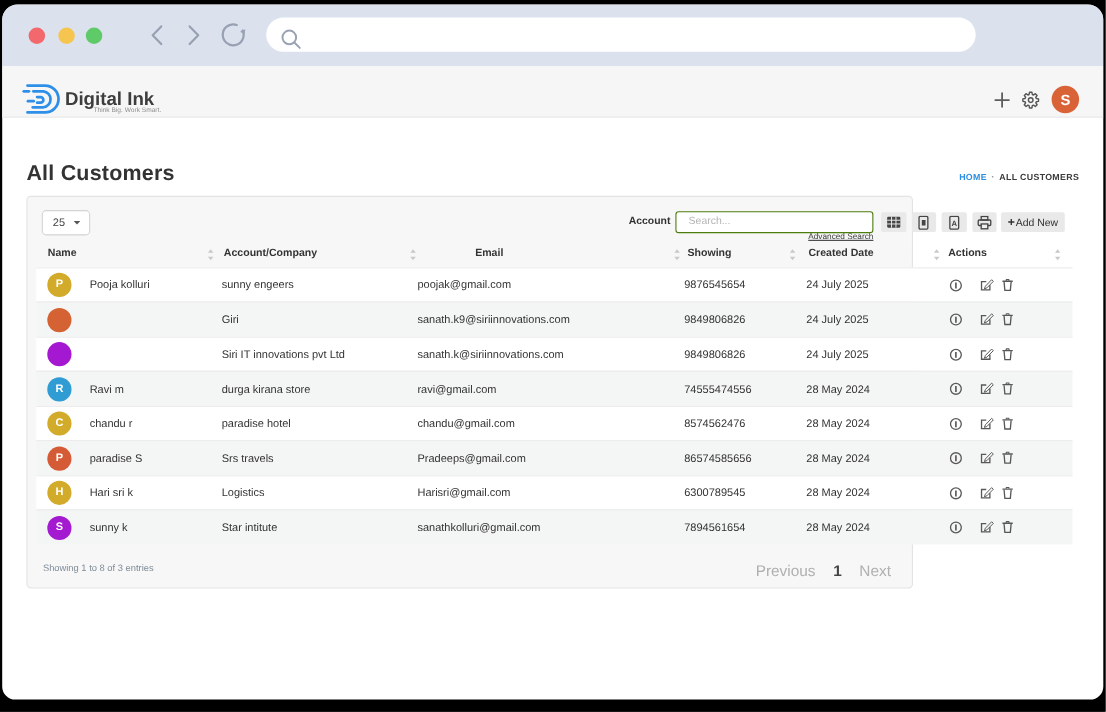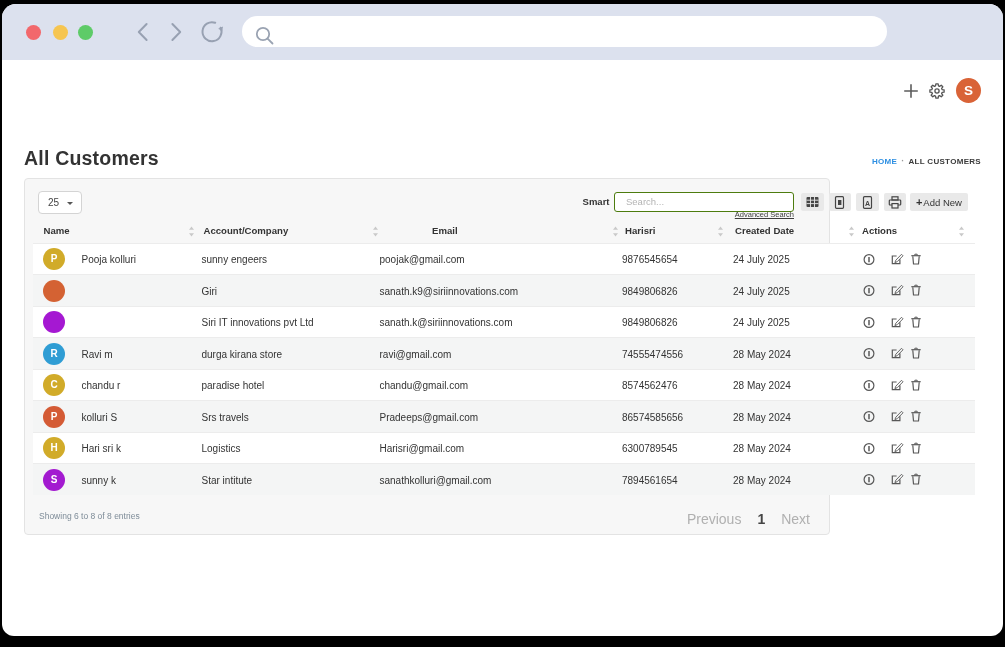--- a/index.html
+++ b/index.html
@@ -72,36 +72,49 @@
       <path d="M 85.25 4.77 A 9.5 9.5 0 1 0 90.61 9.69" fill="none" stroke="#98a1b2" stroke-width="2" stroke-linecap="round"></path>
       <path d="M 92.13 12.95 L 93.06 8.54 L 88.16 10.83 Z" fill="#98a1b2"></path>
     </svg>
     <div id="urlbar"></div>
     <svg style="position:absolute;left:250.5px;top:19.5px;" width="24" height="24" viewBox="0 0 24 24">
       <circle cx="10" cy="10" r="6.2" fill="none" stroke="#9aa3b2" stroke-width="1.8"></circle>
       <line x1="14.6" y1="14.6" x2="19.5" y2="19.5" stroke="#9aa3b2" stroke-width="1.8" stroke-linecap="round"></line>
     </svg>
   </div>
 
+  <div id="hdr">
+    <svg id="logoimg" width="37" height="30" viewBox="0 0 37 30">
+      <g fill="none" stroke="#2e8fe8" stroke-width="2.5" stroke-linecap="round">
+        <path d="M 5 2.8 H 21 A 12.2 12.2 0 0 1 21 27.2 H 5"></path>
+        <path d="M 10.3 8 H 19.5 A 7.3 7.3 0 0 1 19.5 22.5 H 9.7"></path>
+        <path d="M 1.6 8 H 6.3"></path>
+        <path d="M 13.8 13.2 H 16.8 A 2.6 2.6 0 0 1 16.8 18.4 H 13.8"></path>
+        <path d="M 5.4 17 H 10.6"></path>
+      </g>
+    </svg>
+    <span id="logotext">Digital Ink</span>
+    <span id="tagline">Think Big. Work Smart.</span>
+  </div>
   <svg id="hplus" width="18" height="18" viewBox="0 0 18 18">
     <path d="M 9 2.2 V 15.8 M 2.2 9 H 15.8" stroke="#5c5c5c" stroke-width="1.6"></path>
   </svg>
   <svg id="hgear" width="20" height="20" viewBox="0 0 20 20">
       <path d="M 15.09 8.54 L 17.11 8.87 L 17.11 11.13 L 15.09 11.46 L 14.64 12.57 L 15.82 14.23 L 14.23 15.82 L 12.57 14.64 L 11.46 15.09 L 11.13 17.11 L 8.87 17.11 L 8.54 15.09 L 7.43 14.64 L 5.77 15.82 L 4.18 14.23 L 5.36 12.57 L 4.91 11.46 L 2.89 11.13 L 2.89 8.87 L 4.91 8.54 L 5.36 7.43 L 4.18 5.77 L 5.77 4.18 L 7.43 5.36 L 8.54 4.91 L 8.87 2.89 L 11.13 2.89 L 11.46 4.91 L 12.57 5.36 L 14.23 4.18 L 15.82 5.77 L 14.64 7.43 Z" fill="none" stroke="#555" stroke-width="1.3" stroke-linejoin="round"></path>
       <circle cx="10" cy="10" r="2.1" fill="none" stroke="#555" stroke-width="1.3"></circle>
     </svg>
   <div id="havatar">S</div>
 
 
   <div id="h1">All Customers</div>
   <div id="crumb"><span class="home">HOME</span><span class="sep">·</span><span>ALL CUSTOMERS</span></div>
 
   <div id="card">
     <div id="sel">25<span class="caret"></span></div>
-    <div id="slabel">Smart</div>
+    <div id="slabel">Account</div>
     <div id="sinput">Search...</div>
     <div id="advs">Advanced Search</div>
     <div class="tbtn" style="left:776.5px;"><svg width="13" height="12" viewBox="0 0 13 12">
           <rect x="0.5" y="1" width="12" height="10" rx="1" fill="#454545"></rect>
           <g stroke="#e9e9e9" stroke-width="0.9">
             <line x1="0.5" y1="4.2" x2="12.5" y2="4.2"></line>
             <line x1="0.5" y1="7.6" x2="12.5" y2="7.6"></line>
             <line x1="4.5" y1="1" x2="4.5" y2="11"></line>
             <line x1="8.5" y1="1" x2="8.5" y2="11"></line>
           </g>
@@ -120,21 +133,21 @@
             <rect x="1.3" y="4" width="11.4" height="5" rx="0.8"></rect>
             <rect x="4" y="7.6" width="6" height="4.4" fill="#f0f0f0"></rect>
           </g>
         </svg></div>
     <div id="addnew"><b>+</b> Add New</div>
 
     <div id="thead">
       <span style="left:11px;">Name</span>
       <span style="left:171px;">Account/Company</span>
       <span style="left:360.5px;padding-left:39px;">Email</span>
-      <span style="left:592.5px;">Harisri</span>
+      <span style="left:592.5px;">Showing</span>
       <span style="left:702.5px;">Created Date</span>
       <span style="left:829.5px;">Actions</span>
       <svg class="sort" style="left:155.5px;" width="7" height="11" viewBox="0 0 7 11">
           <path d="M 3.5 0.5 L 1 3.7 H 6 Z" fill="#c9c9c9"></path>
           <path d="M 3.5 10.5 L 1 7.3 H 6 Z" fill="#c9c9c9"></path>
         </svg>
         <svg class="sort" style="left:339.5px;" width="7" height="11" viewBox="0 0 7 11">
           <path d="M 3.5 0.5 L 1 3.7 H 6 Z" fill="#c9c9c9"></path>
           <path d="M 3.5 10.5 L 1 7.3 H 6 Z" fill="#c9c9c9"></path>
         </svg>
@@ -244,21 +257,21 @@
               <path d="M 36.9 10.2 V 14.6 H 29.3 V 7 H 33.6" stroke-width="1.2"></path>
               <path d="M 31.9 13.6 L 32.8 11.2 L 38.5 5.3 L 40 6.8 L 34.2 12.7 L 31.9 13.6 Z" stroke-width="0.9" stroke-linejoin="round"></path>
               <path d="M 49.8 7.2 L 50.5 15 H 55.5 L 56.2 7.2" stroke-width="1.2"></path>
               <line x1="48.3" y1="6.7" x2="57.7" y2="6.7" stroke-width="1.2"></line>
               <path d="M 51.6 6.3 L 51.9 5.2 H 54.1 L 54.4 6.3" stroke-width="1"></path>
             </g>
           </svg>
         </div>
       <div class="row odd">
           <div class="av" style="background:#d45b35;">P</div>
-          <span class="c-name">kolluri S</span>
+          <span class="c-name">paradise S</span>
           <span class="c-acct">Srs travels</span>
           <span class="c-mail">Pradeeps@gmail.com</span>
           <span class="c-mob">86574585656</span>
           <span class="c-date">28 May 2024</span>
           <svg class="acts" width="68" height="21" viewBox="0 0 68 21">
             <g stroke="#585858" fill="none">
               <circle cx="6" cy="10.5" r="4.9" stroke-width="1.2"></circle>
               <line x1="6" y1="7.9" x2="6" y2="13.3" stroke-width="1.5"></line>
               <path d="M 36.9 10.2 V 14.6 H 29.3 V 7 H 33.6" stroke-width="1.2"></path>
               <path d="M 31.9 13.6 L 32.8 11.2 L 38.5 5.3 L 40 6.8 L 34.2 12.7 L 31.9 13.6 Z" stroke-width="0.9" stroke-linejoin="round"></path>
@@ -301,16 +314,16 @@
               <path d="M 36.9 10.2 V 14.6 H 29.3 V 7 H 33.6" stroke-width="1.2"></path>
               <path d="M 31.9 13.6 L 32.8 11.2 L 38.5 5.3 L 40 6.8 L 34.2 12.7 L 31.9 13.6 Z" stroke-width="0.9" stroke-linejoin="round"></path>
               <path d="M 49.8 7.2 L 50.5 15 H 55.5 L 56.2 7.2" stroke-width="1.2"></path>
               <line x1="48.3" y1="6.7" x2="57.7" y2="6.7" stroke-width="1.2"></line>
               <path d="M 51.6 6.3 L 51.9 5.2 H 54.1 L 54.4 6.3" stroke-width="1"></path>
             </g>
           </svg>
         </div>
     </div>
 
-    <div id="showing">Showing 6 to 8 of 8 entries</div>
+    <div id="showing">Showing 1 to 8 of 3 entries</div>
     <div id="pager">Previous<span class="cur">1</span>Next</div>
   </div>
 </div>
 
 </body></html>

